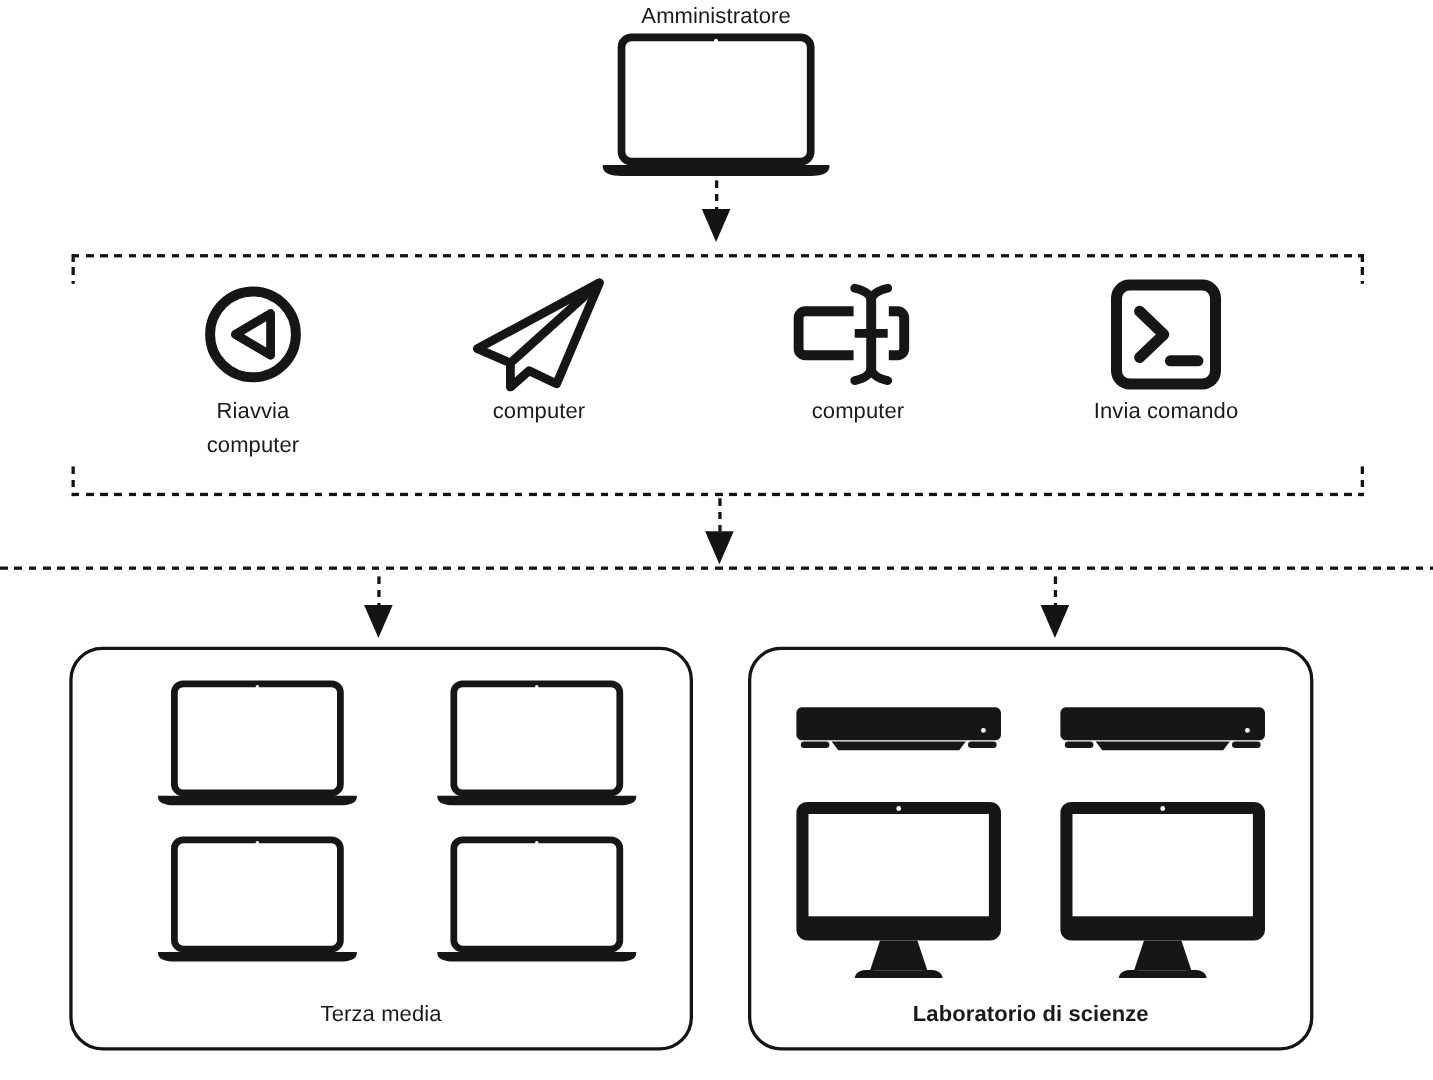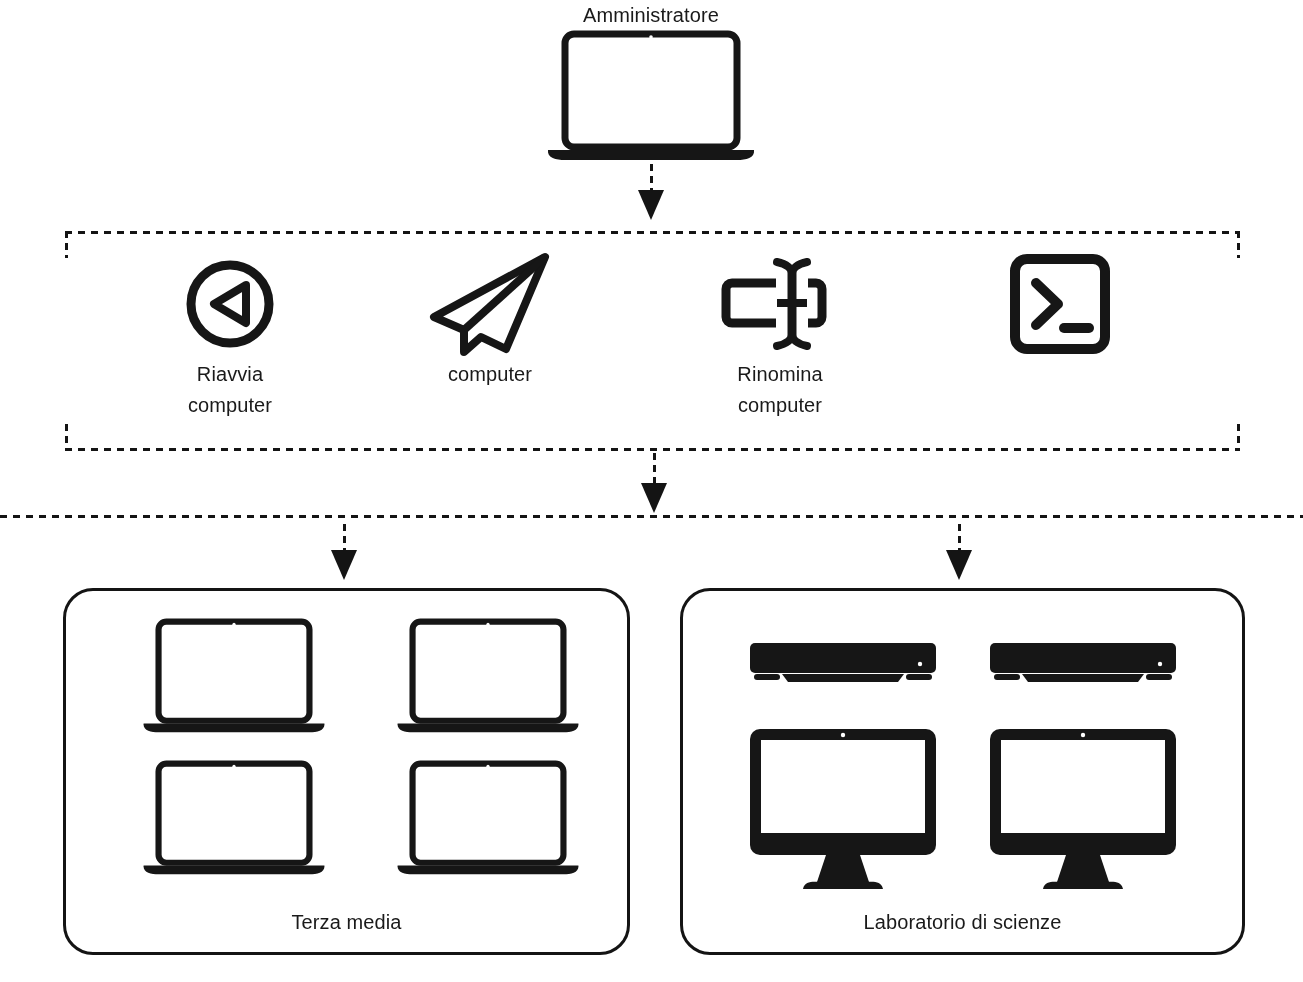--- a/index.html
+++ b/index.html
@@ -57,21 +57,21 @@
   }
   .action-item .action-label { position: absolute; top: 128px; left: 0; width: 100%; }
 
   
   .group-box {
     position: absolute; top: 588px; height: 367px;
     border: 3px solid #141414; border-radius: 30px;
     box-sizing: border-box; background: #ffffff;
   }
   .group-terza { left: 63px; width: 567px; padding-left: 28px; }
-  .group-lab { left: 680px; width: 565px; }
+  .group-lab { left: 680px; width: 514px; font-weight: bold; }
   .device-grid {
     display: grid; grid-template-columns: auto auto;
     justify-content: center; align-items: end;
   }
   .group-terza .device-grid { padding-top: 27px; column-gap: 68px; row-gap: 26px; }
   .group-lab .device-grid { padding-top: 50px; column-gap: 50px; row-gap: 40px; }
   .group-label { position: absolute; bottom: 14px; left: 0; width: 100%; }
 
   svg { display: block; }
 </style>
@@ -128,34 +128,34 @@
         <svg width="118" height="96" viewBox="0 0 118 96" fill="none">
           <rect x="5" y="27" width="96" height="40" rx="6" stroke="#161616" stroke-width="9"></rect>
           <rect x="55" y="16" width="32" height="62" fill="#fff"></rect>
           <line x1="71" y1="12" x2="71" y2="84" stroke="#161616" stroke-width="9"></line>
           <line x1="56" y1="47" x2="86" y2="47" stroke="#161616" stroke-width="8"></line>
           <path d="M56,6 C66,8 71,13 71,17 C71,13 76,8 86,6" stroke="#161616" stroke-width="8" stroke-linecap="round"></path>
           <path d="M56,90 C66,88 71,83 71,79 C71,83 76,88 86,90" stroke="#161616" stroke-width="8" stroke-linecap="round"></path>
         </svg>
       </div>
       <div class="label action-label">
-        <div>Rinomina</div>
         <div>computer</div>
       </div>
     </div>
 
     <div class="action-item" style="left:880px;">
       <div class="icon-wrap">
         <svg width="102" height="102" viewBox="0 0 102 102" fill="none">
           <rect x="6" y="6" width="90" height="90" rx="12" stroke="#161616" stroke-width="10"></rect>
           <path d="M27,30 L49,51 L27,72" stroke="#161616" stroke-width="10" stroke-linecap="round" stroke-linejoin="round"></path>
           <line x1="55" y1="75" x2="80" y2="75" stroke="#161616" stroke-width="10" stroke-linecap="round"></line>
         </svg>
       </div>
       <div class="label action-label">
+        <div>Invia comando</div>
       </div>
     </div>
   </div>
 
   <div class="vdash" style="left:653px; top:453px; height:30px;"></div>
   <div class="arrow-head" style="left:641px; top:483px;"></div>
 
   <div class="hdash" style="left:0; top:515px; width:1303px;"></div>
 
   <div class="vdash" style="left:343px; top:524px; height:26px;"></div>

